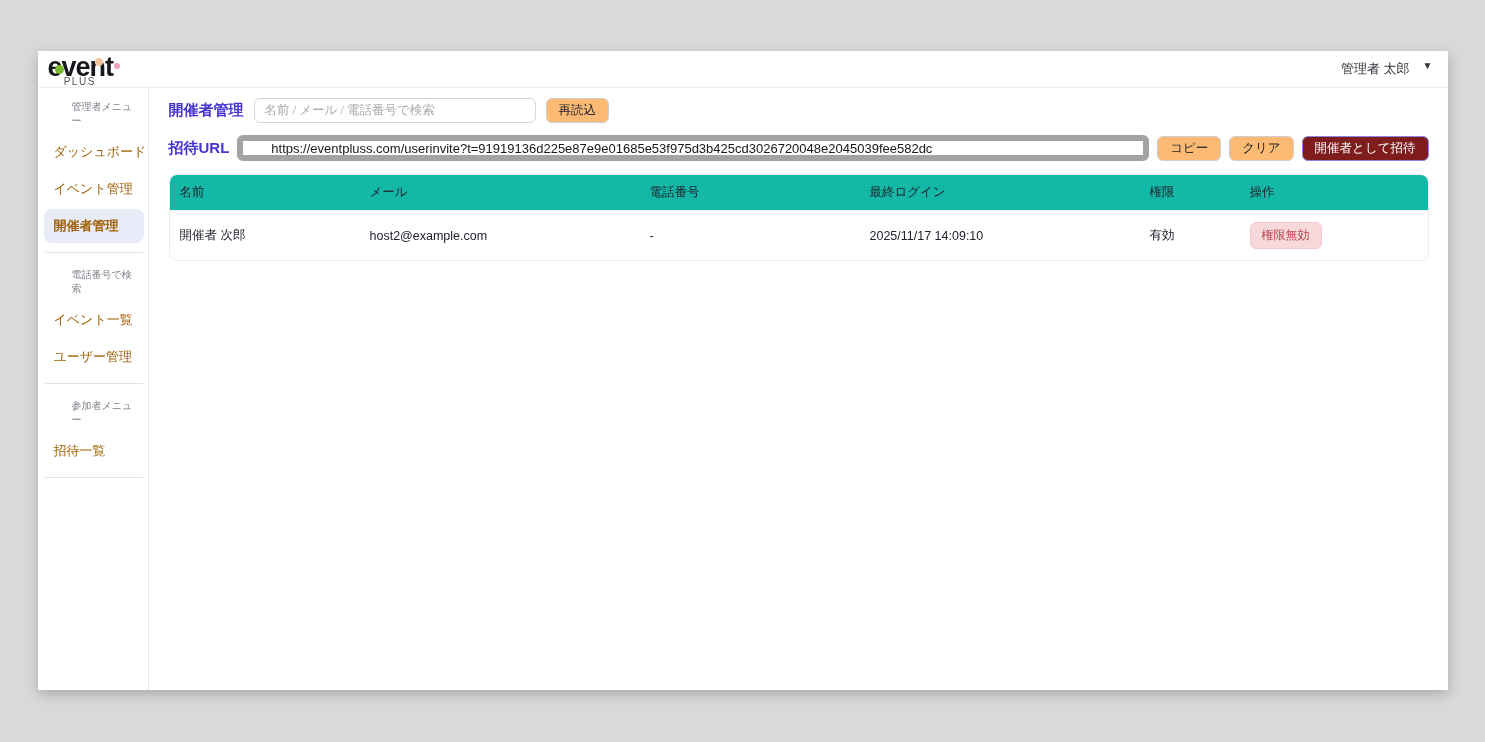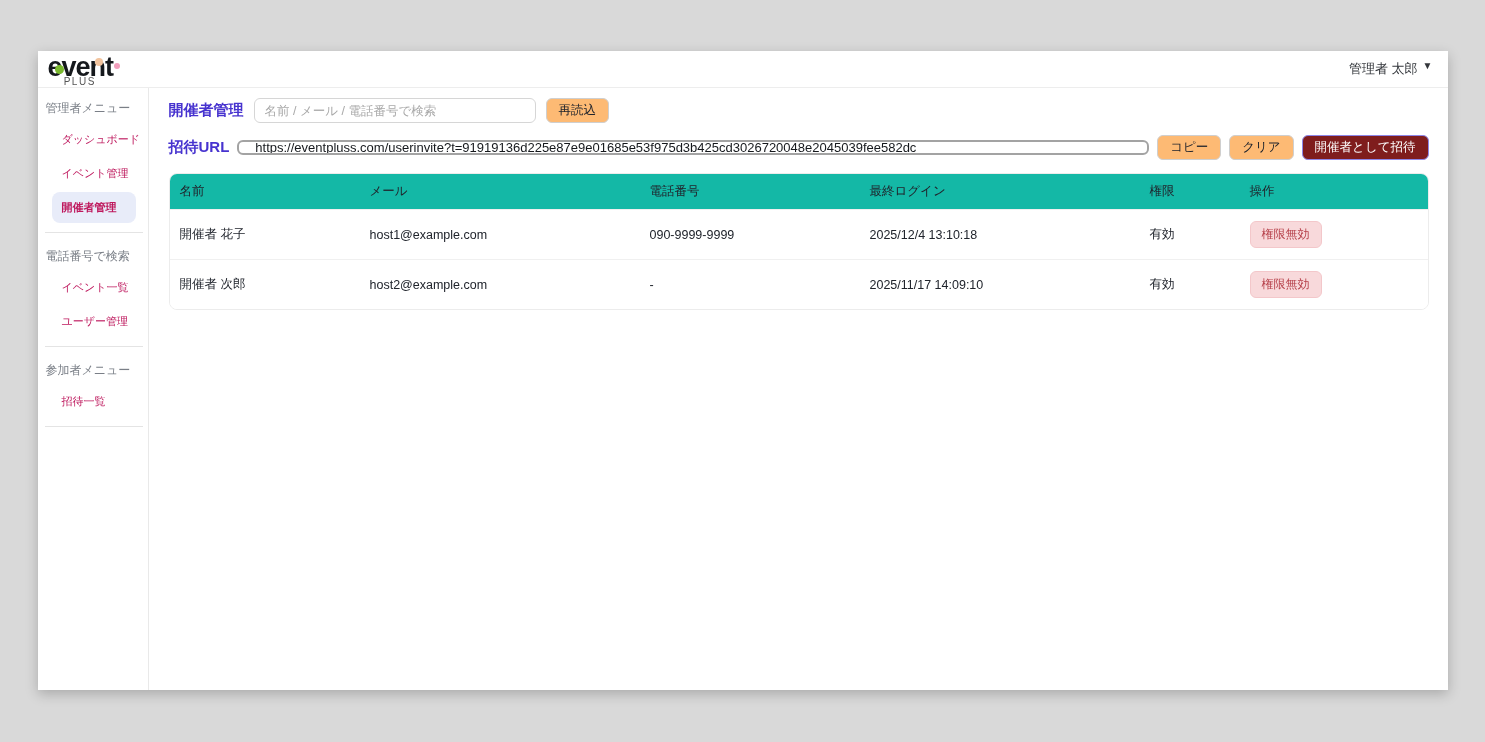--- a/index.html
+++ b/index.html
@@ -22,55 +22,55 @@
     padding:0 15px 0 10px;
     border-bottom:1px solid #ededed;
   }
   .logo { position:relative; line-height:1; cursor:pointer; padding-top:3px; }
   .logo-word { font-size:27px; font-weight:bold; color:#15181c; letter-spacing:-1px; display:block; }
   .logo-sub { display:block; text-align:center; font-size:10px; letter-spacing:1.5px; color:#555; margin-top:-4px; padding-right:1px; }
   .dot { position:absolute; border-radius:50%; }
   .dot-green { width:9px; height:9px; background:#7ab92e; left:7px; top:14px; }
   .dot-peach { width:8px; height:8px; background:#f2c49e; left:47px; top:7px; }
   .dot-pink  { width:6px; height:6px; background:#f29ebc; left:66px; top:12px; }
-  .user-menu { display:flex; gap:5px; font-size:13px; color:#33363b; cursor:pointer; }
+  .user-menu { display:flex; gap:13px; font-size:13px; color:#33363b; cursor:pointer; }
   .caret { font-size:10px; color:#33363b; }
 
   
   .body-row { flex:1; display:flex; min-height:0; }
   .sidebar { width:111px; flex:none; border-right:1px solid #e9e9e9; padding:6px 4px 0 6px; }
-  .sb-section-label { font-size:12px; color:#7a7f87; padding:6px 2px 4px; }
-  .sb-item { font-size:11px; color:#be185d; padding:8px 4px 8px 10px; margin:3px 8px; border-radius:8px; cursor:pointer; white-space:nowrap; }
+  .sb-section-label { font-size:10px; color:#7a7f87; padding:6px 2px 4px;margin-left:26px; }
+  .sb-item { font-size:13px; color:#a16207; padding:8px 4px 8px 10px; margin:3px 0; border-radius:8px; cursor:pointer; white-space:nowrap; }
   .sb-item.active { background:#e8ecf9; font-weight:bold; }
   .sb-divider { border-top:1px solid #e4e4e4; margin:9px 1px; }
 
   .main { flex:1; min-width:0; padding:10px 19px 0 20px; }
 
   
   .toolbar { display:flex; align-items:center; gap:10px; }
   .page-title { margin:0; font-size:15px; font-weight:bold; color:#4733cf; flex:none; }
   .search-input {
     width:282px; height:25px; border:1px solid #d6d6d6; border-radius:6px;
     padding:0 10px; font-size:12.5px; color:#20242c; outline:none;
-    font-family:Liberation Sans, sans-serif;
+    font-family:Liberation Serif, serif;
   }
   .search-input::placeholder { color:#a9a9a9; }
   .btn {
     height:25px; padding:0 12px; background:#fdba74;
     border:1px solid #cfcfcf; border-radius:6px;
     font-size:12.5px; color:#20242c; cursor:pointer; font-family:inherit;
     flex:none; white-space:nowrap;
   }
 
   
   .invite-row { display:flex; align-items:center; gap:8px; margin-top:12px; }
   .invite-label { font-size:15px; font-weight:bold; color:#4733cf; flex:none; }
   .url-input {
-    flex:1; min-width:0; height:15px; border:2px solid #a3a3a3; border-radius:6px;
-    padding:0 16px; font-size:13px; color:#15181c; outline:none; font-family:inherit;
+    flex:1; min-width:0; height:26px; border:6px solid #a3a3a3; border-radius:6px;
+    padding:0 28px; font-size:13px; color:#15181c; outline:none; font-family:inherit;
   }
   .btn-primary { background:#7f1d1d; border-color:#8d86e8; color:#ffffff; }
 
   
   .table-wrap { margin-top:13px; border:1px solid #ececec; border-radius:8px; overflow:hidden; }
   table { width:100%; border-collapse:collapse; table-layout:fixed; }
   th, td { text-align:left; font-size:12.5px; color:#20242c; }
   thead th { background:#14b8a6; font-weight:normal; padding:9px 10px; }
   tbody td { padding:11px 10px; border-top:1px solid #f0f0f0; background:#fff; }
   .c1{width:190px}.c2{width:280px}.c3{width:220px}.c4{width:280px}.c5{width:100px}.c6{width:auto}
@@ -146,28 +146,20 @@
                 <th class="c1">名前</th>
                 <th class="c2">メール</th>
                 <th class="c3">電話番号</th>
                 <th class="c4">最終ログイン</th>
                 <th class="c5">権限</th>
                 <th class="c6">操作</th>
               </tr>
           </thead>
           <tbody>
               <tr>
-                <td class="c1">開催者 花子</td>
-                <td class="c2">host1@example.com</td>
-                <td class="c3">090-9999-9999</td>
-                <td class="c4">2025/12/4 13:10:18</td>
-                <td class="c5">有効</td>
-                <td class="c6"><button class="badge-btn">権限無効</button></td>
-              </tr>
-              <tr>
                 <td class="c1">開催者 次郎</td>
                 <td class="c2">host2@example.com</td>
                 <td class="c3">-</td>
                 <td class="c4">2025/11/17 14:09:10</td>
                 <td class="c5">有効</td>
                 <td class="c6"><button class="badge-btn">権限無効</button></td>
               </tr>
             </tbody>
         </table>
       </div>

